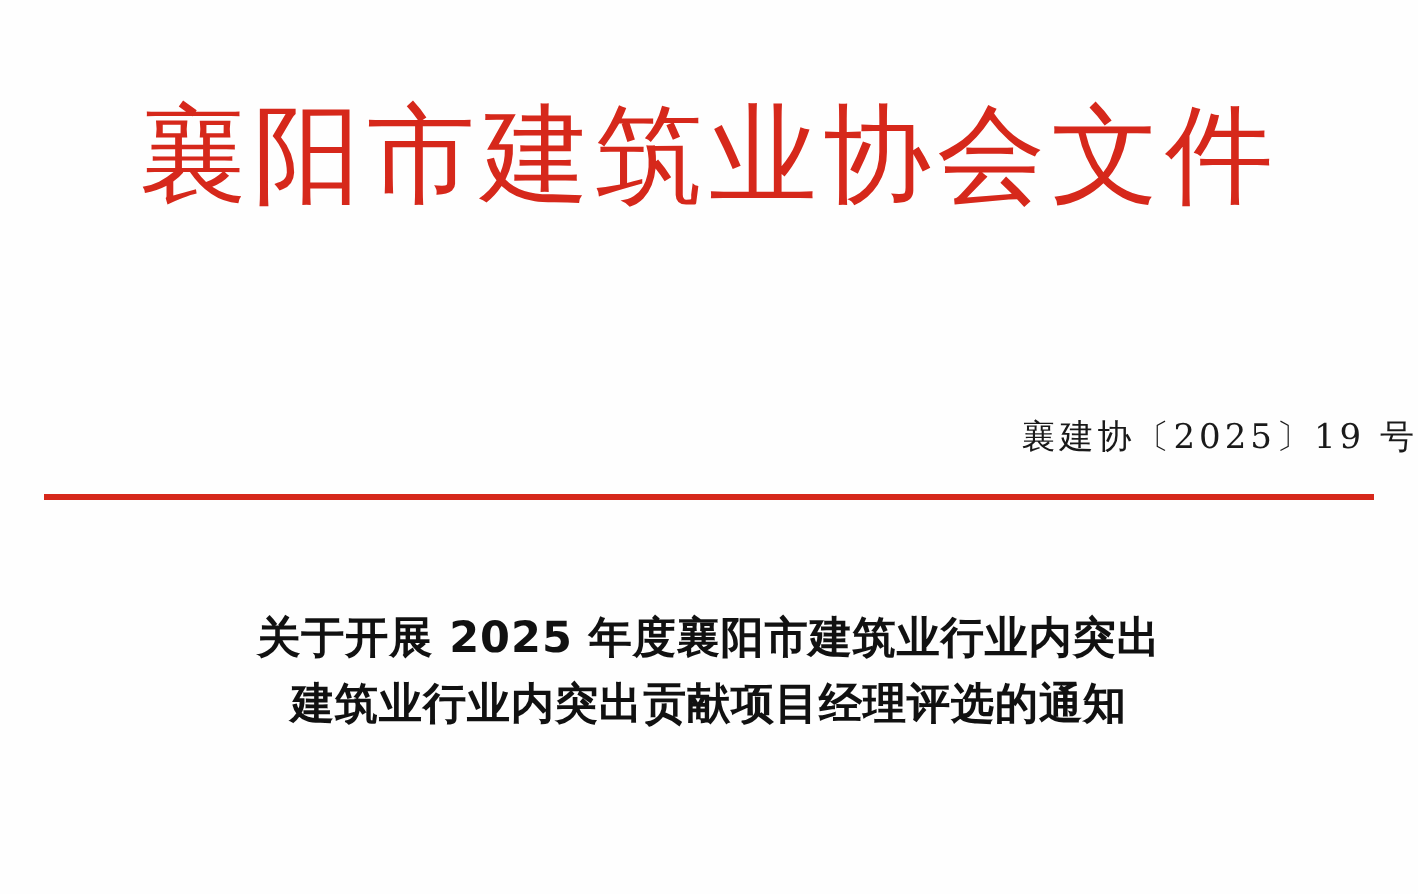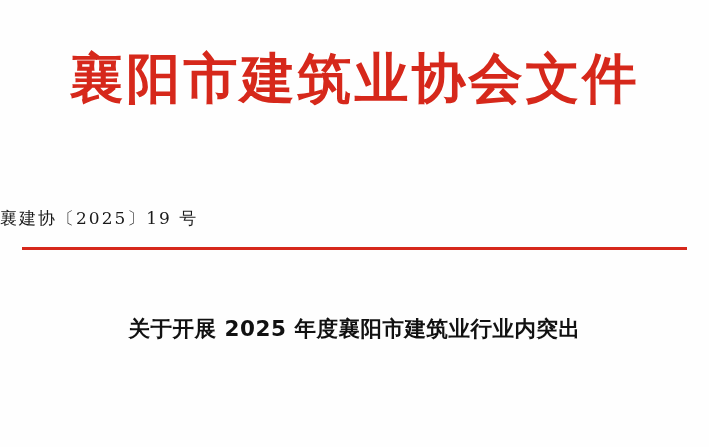--- a/index.html
+++ b/index.html
@@ -20,49 +20,49 @@
     background: #fefefe;
     box-sizing: border-box;
   }
   .doc-title {
     position: absolute;
     top: 46px;
     left: 0;
     width: 709px;
     text-align: center;
     font-family: "DejaVu Serif", serif;
-    font-weight: bold;
+    font-weight: normal;
     font-size: 54px;
     letter-spacing: 3px;
     color: #d6281b;
     white-space: nowrap;
     line-height: 1.2;
   }
   .doc-number {
     position: absolute;
     top: 207px;
     left: 0;
     width: 709px;
-    text-align: left;
+    text-align: right;
     font-family: "DejaVu Serif", serif;
     font-size: 17px;
     letter-spacing: 2px;
     color: #1a1a1a;
   }
   .red-rule {
     position: absolute;
     top: 247px;
     left: 22px;
     width: 665px;
     height: 3px;
     background: #d6281b;
   }
   .subject {
     position: absolute;
-    top: 312px;
+    top: 303px;
     left: 60px;
     width: 589px;
     text-align: center;
     font-family: "DejaVu Sans", sans-serif;
     font-weight: bold;
     font-size: 21.5px;
     line-height: 33px;
     color: #111111;
     letter-spacing: 0.5px;
   }
@@ -77,15 +77,16 @@
 <div class="page">
 
   <div class="doc-title">襄阳市建筑业协会文件</div>
 
   <div class="doc-number">襄建协〔2025〕19 号</div>
 
   <div class="red-rule"></div>
 
   <div class="subject">
     <span class="subject-line">关于开展 2025 年度襄阳市建筑业行业内突出</span>
+    <span class="subject-line">建筑业行业内突出贡献项目经理评选的通知</span>
   </div>
 
 </div>
 
 </body></html>

